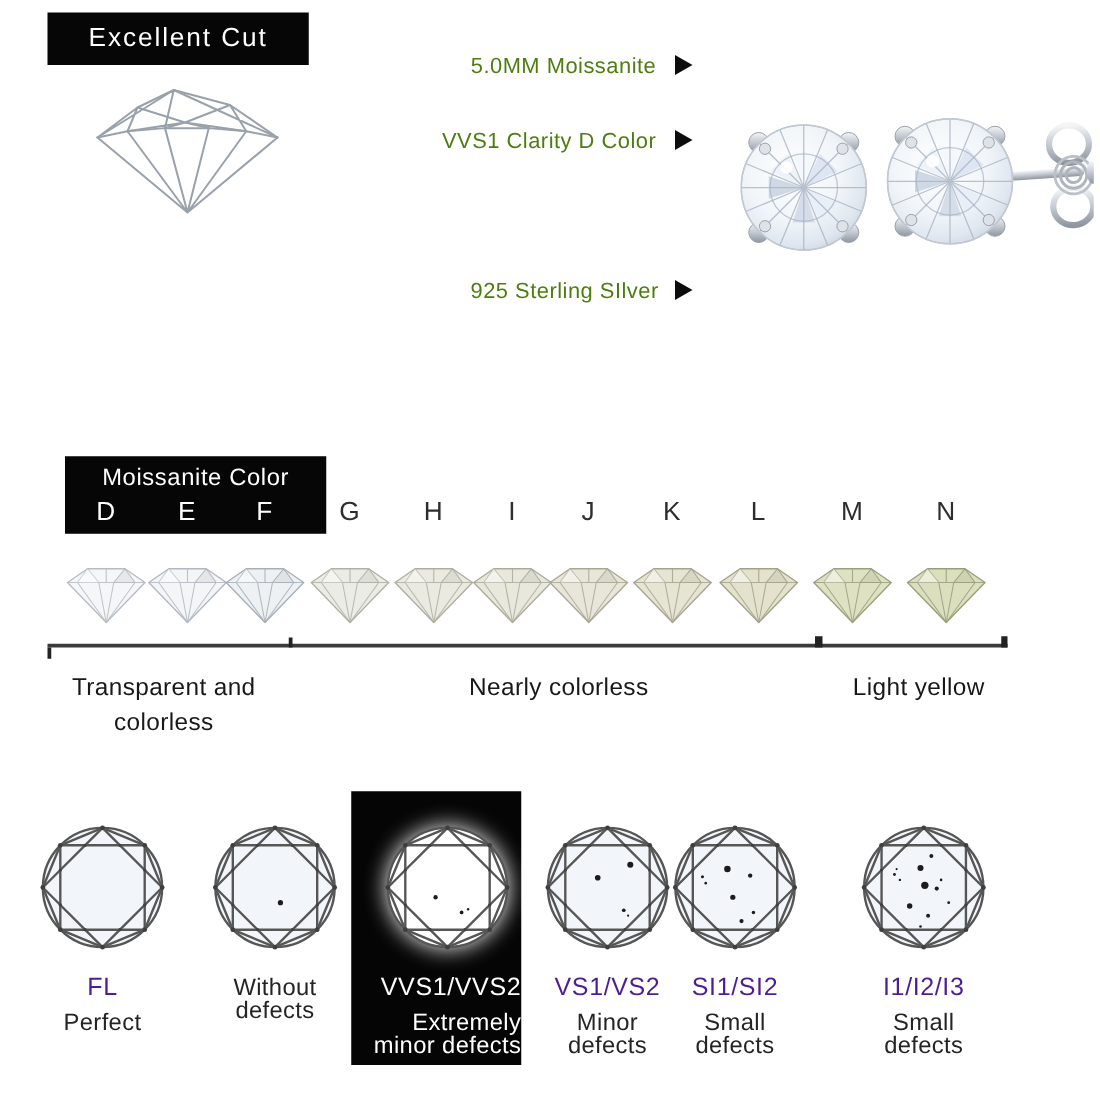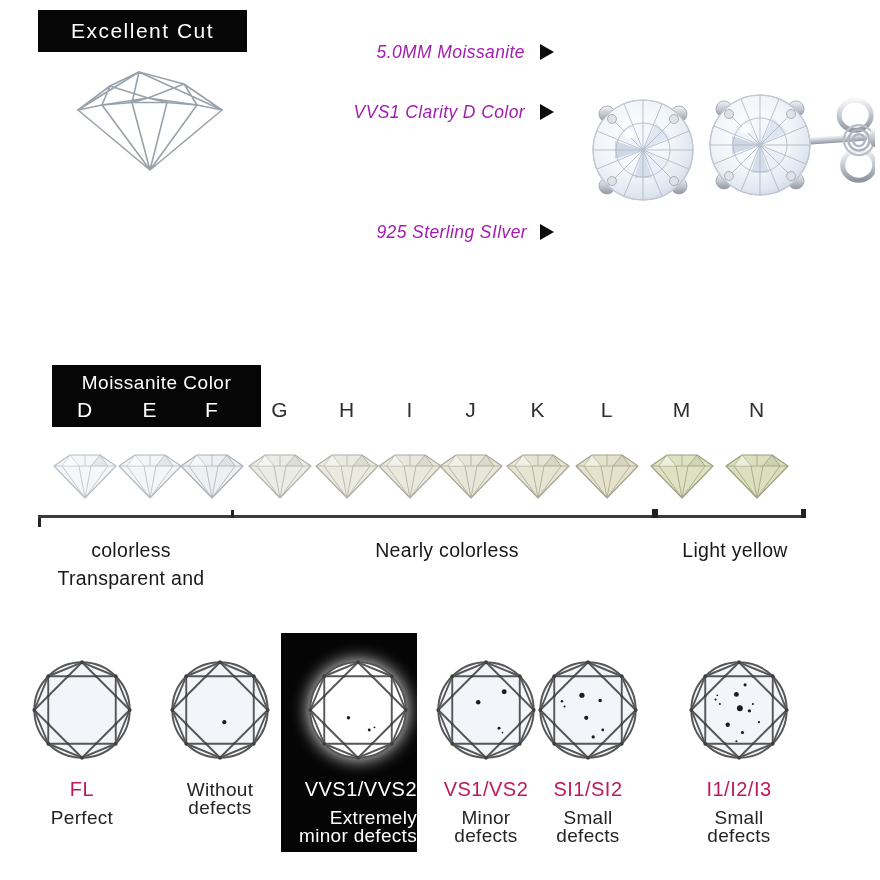--- a/index.html
+++ b/index.html
@@ -11,21 +11,21 @@
   .cut-badge{
     position:absolute;left:38px;top:10px;width:209px;height:42px;background:#060606;
     color:#fff;display:flex;align-items:center;justify-content:center;
     font-size:21px;letter-spacing:1.5px;
   }
   .wire-diamond{position:absolute;left:72px;top:58px;}
   .feature-row{position:absolute;right:326px;display:flex;align-items:center;gap:15px;height:24px;}
   .feature-row.f1{top:40px;}
   .feature-row.f2{top:100px;}
   .feature-row.f3{top:220px;gap:13px;}
-  .feature-label{font-size:17.5px;color:#a21caf;letter-spacing:.4px;white-space:nowrap;font-style:italic;}
+  .feature-label{font-size:17.5px;color:#4d7c0f;letter-spacing:.4px;white-space:nowrap;}
   .arrow-icon{width:0;height:0;border-top:8px solid transparent;border-bottom:8px solid transparent;border-left:14px solid #0c0c0c;}
   .earrings{position:absolute;left:563px;top:66px;}
   
   .color-badge{
     position:absolute;left:38px;top:365px;width:209px;height:62px;background:#060606;margin-left:14px;
   }
   .color-badge .title{margin-top:7px;text-align:center;color:#fff;font-size:19px;letter-spacing:.5px;}
   .letters{position:absolute;left:0;top:398px;width:880px;height:30px;}
   .letters span{position:absolute;transform:translateX(-50%);font-size:21px;color:#2e2e2e;letter-spacing:1px;}
   .letters span.hl{color:#fff;}
@@ -51,21 +51,21 @@
   .tick.t-right{left:763px;top:-9px;width:5px;height:9px;}
   .scale-label{position:absolute;top:536px;transform:translateX(-50%);text-align:center;
     font-size:19.5px;color:#181818;line-height:1.45;letter-spacing:.3px;}
   .scale-label.s1{left:131px}.scale-label.s2{left:447px}.scale-label.s3{left:735px}
   .scale-label span{display:block;}
   
   .clarity-panel{position:absolute;top:633px;width:136px;height:219px;text-align:center;}
   .clarity-panel.c1{left:14px}.clarity-panel.c2{left:152px}.clarity-panel.c3{left:281px}
   .clarity-panel.c4{left:418px}.clarity-panel.c5{left:520px}.clarity-panel.c6{left:671px}
   .clarity-panel svg{margin-top:18px;}
-  .clarity-grade{margin-top:5px;font-size:20px;color:#be185d;letter-spacing:.5px;}
+  .clarity-grade{margin-top:5px;font-size:20px;color:#4c1d95;letter-spacing:.5px;}
   .clarity-desc{margin-top:8px;font-size:19px;color:#242424;line-height:.95;letter-spacing:.3px;}
   .clarity-desc span{display:block;}
   .clarity-panel.highlight{background:#050505;text-align:right;}
   .clarity-panel.highlight .clarity-grade,.clarity-panel.highlight .clarity-desc{color:#fff;}
   .clarity-panel.highlight svg{filter:drop-shadow(0 0 9px rgba(255,255,255,.95));}
   .clarity-panel.highlight{--circ-fill:#ffffff;}
 </style>
 </head>
 <body>
 
@@ -284,22 +284,22 @@
   </div>
 
   <div class="bracket">
     <i class="tick t-left"></i>
     <i class="tick t-mid1"></i>
     <i class="tick t-mid2"></i>
     <i class="tick t-right"></i>
   </div>
 
   <div class="scale-label s1">
+    <span>Transparent and</span>
     <span>colorless</span>
-    <span>Transparent and</span>
   </div>
   <div class="scale-label s2">
     <span>Nearly colorless</span>
   </div>
   <div class="scale-label s3">
     <span>Light yellow</span>
   </div>
 
   <div class="clarity-panel c1">
     <svg width="118" height="118" viewBox="-68 -68 136 136">

